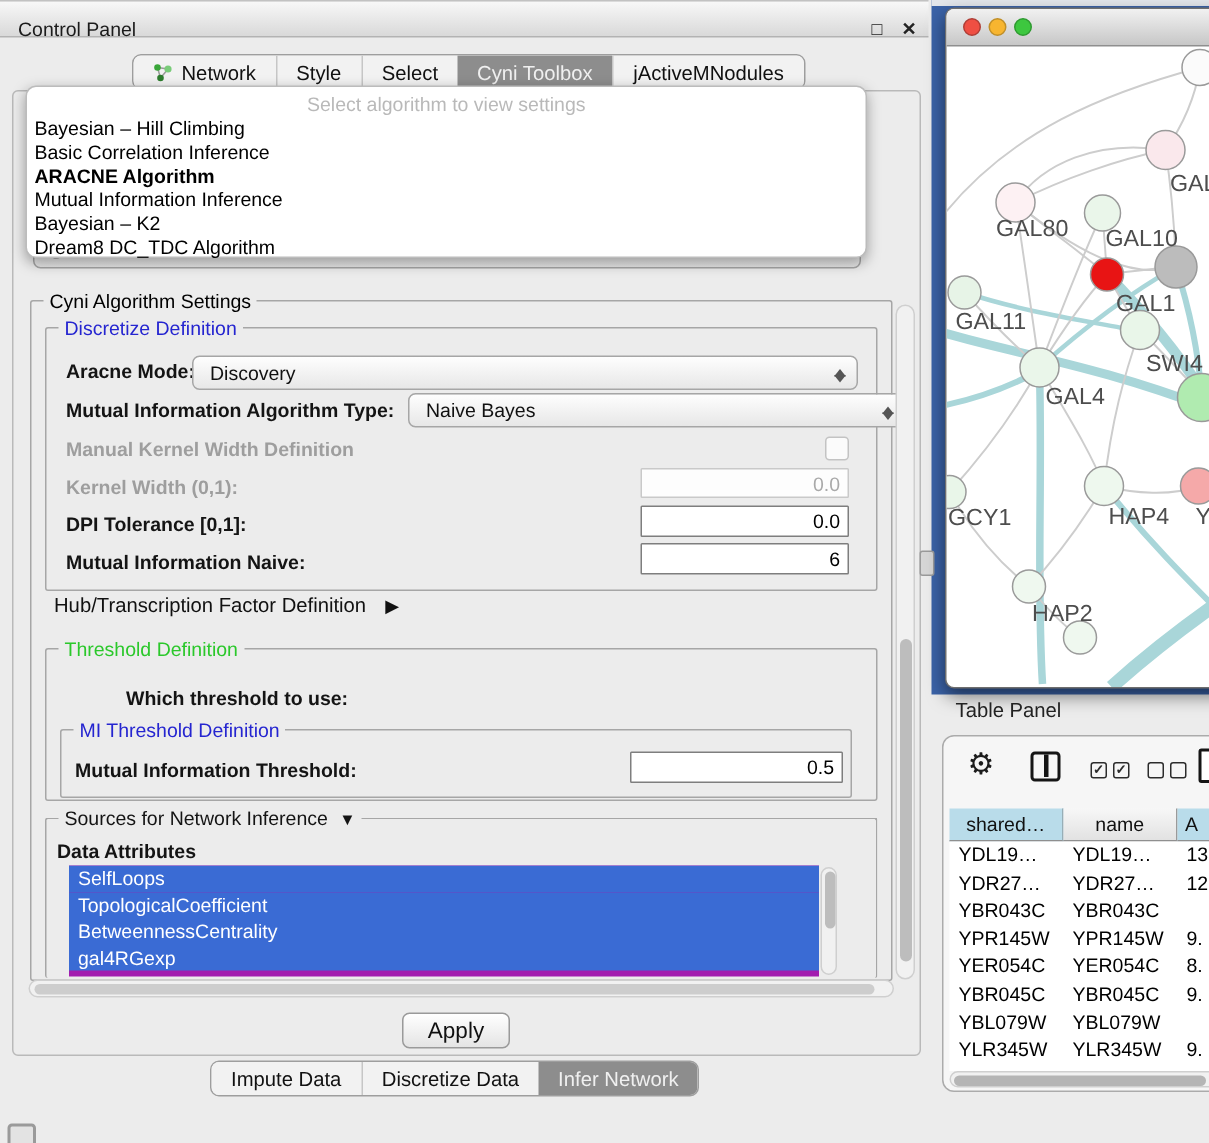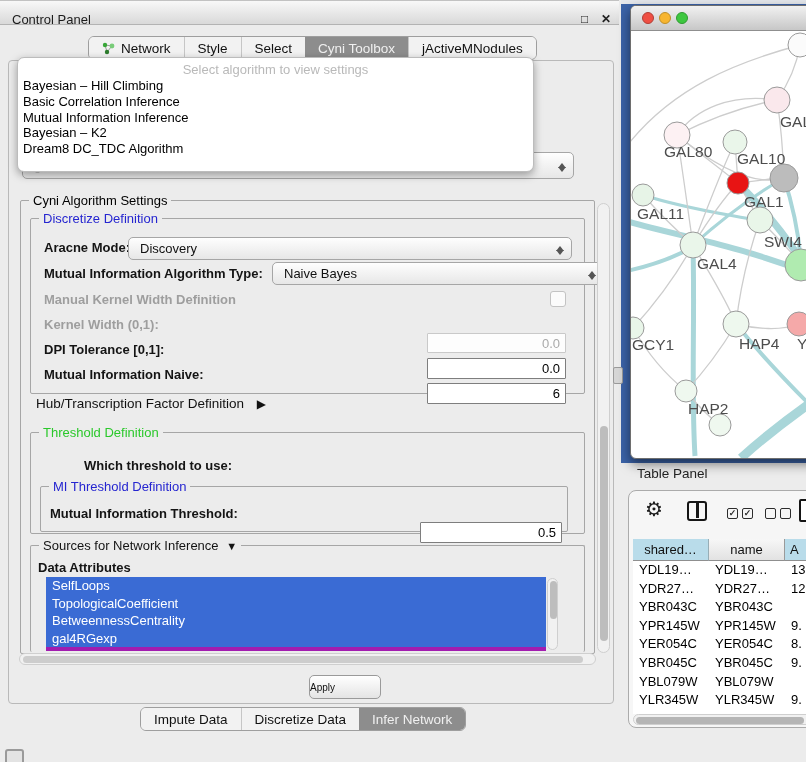--- a/index.html
+++ b/index.html
@@ -14,54 +14,54 @@
   .winbtn{top:8px;height:23px;line-height:23px;font-size:12px;color:#222;font-weight:bold;cursor:default;}
   .tabbar{display:flex;height:22px;border:1px solid #9e9e9e;border-radius:6px;overflow:hidden;
           background:#f2f2f2;align-items:stretch;}
   .tab{display:flex;align-items:center;padding:0 13px;font-size:13.5px;color:#111;
        border-left:1px solid #c6c6c6;background:#f2f2f2;}
   .tab:first-child{border-left:none;}
   .tab.sel{background:#8d8d8d;color:#f0f0f0;border-left:none;}
   .content-panel{left:8px;top:60px;width:604px;height:642px;border:1px solid #b9b9b9;
                  border-radius:4px;background:#ececec;}
   
-  .popup{left:17px;top:57px;width:517px;height:115px;background:#fff;border:1px solid #bcbcbc;
+  .popup{left:17px;top:57px;width:561px;height:115px;background:#fff;border:1px solid #bcbcbc;
          border-radius:7px;box-shadow:0 3px 9px rgba(0,0,0,.35);z-index:30;padding-top:3px;box-sizing:border-box;}
   .pop-ph{text-align:center;color:#b9b9b9;font-size:13px;height:17px;line-height:17px;}
   .pop-item{height:15.8px;line-height:15.8px;font-size:13px;color:#000;padding-left:5px;}
   .pop-item.bold{font-weight:bold;}
   
   .combo{background:linear-gradient(#fefefe,#e7e7e7);border:1px solid #a6a6a6;border-radius:5px;
          font-size:13px;color:#111;box-sizing:border-box;}
   .combo .cval{position:absolute;left:11px;top:0;height:100%;display:flex;align-items:center;}
   .spin{position:absolute;right:6px;top:0;height:100%;width:10px;}
   .spin::before{content:"";position:absolute;left:1px;top:calc(50% - 7px);border:4px solid transparent;
                 border-bottom:5px solid #555;}
   .spin::after{content:"";position:absolute;left:1px;top:calc(50% + 1px);border:4px solid transparent;
                border-top:5px solid #555;}
   .lbl{font-weight:bold;font-size:13px;color:#141414;white-space:nowrap;}
   .lbl.dis{color:#9e9e9e;}
   .inp{background:#fff;border:1.5px solid #7e7e7e;font-size:13px;color:#000;text-align:right;
-       padding:0 5px;box-sizing:border-box;font-family:inherit;border-radius:1px;margin-top:21px;}
+       padding:0 5px;box-sizing:border-box;font-family:inherit;border-radius:1px;}
   .inp.dis{border:1px solid #c9c9c9;color:#a9a9a9;background:#fdfdfd;}
   .cb{width:14px;height:14px;border:1px solid #c3c3c3;border-radius:3px;background:#fbfbfb;}
   
   .grp{border:1px solid #a6a6a6;border-radius:2px;}
   .gt{position:absolute;top:-8px;left:8px;background:#ececec;padding:0 4px;font-size:13px;white-space:nowrap;}
   .gt.blue{color:#2525d0;}
   .gt.green{color:#2bc82b;}
   
   .dlist{background:#a21caf;overflow:hidden;}
   .ditem{height:17.5px;line-height:17.5px;font-size:13px;color:#fff;background:#3a6bd4;padding-left:6px;}
   
   .sb-track{background:#f1f1f1;border:1px solid #cfcfcf;border-radius:7px;box-sizing:border-box;}
   .sb-thumb{position:absolute;background:#bdbdbd;border-radius:6px;}
   
-  .btn{display:flex;align-items:center;justify-content:flex-start;font-size:10px;color:#111;
-       background:linear-gradient(#ffffff,#e4e4e4);border:1px solid #9a9a9a;border-radius:5px;margin-left:41px;}
+  .btn{display:flex;align-items:center;justify-content:center;font-size:15px;color:#111;
+       background:linear-gradient(#ffffff,#e4e4e4);border:1px solid #9a9a9a;border-radius:5px;}
   
   .desktop{left:621px;top:0;width:185px;height:463px;background:#3b63a8;}
   .netwin{left:630px;top:5px;width:200px;height:452px;border:1px solid #6e6e6e;border-radius:6px;
           overflow:hidden;background:#fff;box-shadow:0 5px 12px rgba(0,0,0,.5);}
   .nw-titlebar{position:absolute;left:0;top:0;width:100%;height:24px;
                background:linear-gradient(#f1f1f1,#c7c7c7);border-bottom:1px solid #8f8f8f;}
   .light{position:absolute;top:6px;width:12px;height:12px;border-radius:50%;box-sizing:border-box;}
   
   .tp-frame{left:628px;top:490px;width:190px;height:236px;border:1px solid #ababab;border-radius:8px;
             background:#f6f6f6;overflow:hidden;}
@@ -116,20 +116,21 @@
 
   <div class="abs combo" style="left:22px;top:152px;width:552px;height:27px;z-index:5;">
     <span class="cval" style="color:#b4b4b4;">galFiltered.sif default node</span>
     <span class="spin"></span>
   </div>
 
   <div class="abs popup">
     <div class="pop-ph">Select algorithm to view settings</div>
     <div class="pop-item">Bayesian – Hill Climbing</div>
     <div class="pop-item">Basic Correlation Inference</div>
+    <div class="pop-item bold">ARACNE Algorithm</div>
     <div class="pop-item">Mutual Information Inference</div>
     <div class="pop-item">Bayesian – K2</div>
     <div class="pop-item">Dream8 DC_TDC Algorithm</div>
   </div>
 
   <div class="abs grp" style="left:20px;top:200px;width:573px;height:452px;">
     <span class="gt">Cyni Algorithm Settings</span>
   </div>
 
   <div class="abs grp" style="left:30px;top:218px;width:553px;height:174px;">

